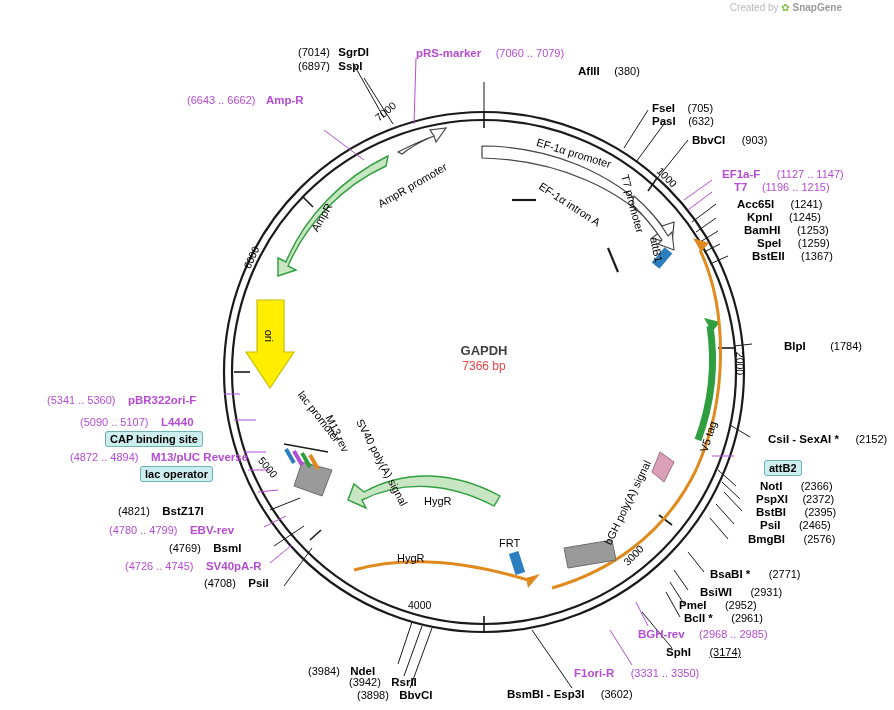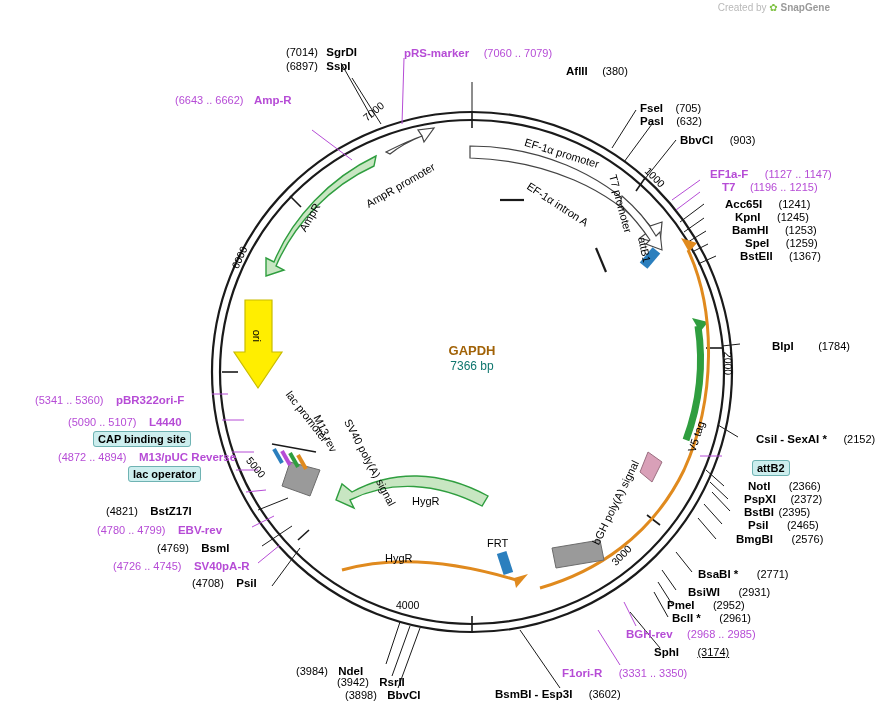--- a/index.html
+++ b/index.html
@@ -2,31 +2,31 @@
 <html><head>
 <meta charset="utf-8">
 <style>
   html,body{margin:0;padding:0;}
   body{
     width:894px;height:710px;background:#ffffff;
     font-family:"Liberation Sans", sans-serif;
     position:relative;overflow:hidden;
     -webkit-font-smoothing:antialiased;
   }
-  #stage{position:absolute;left:0;top:0;width:838px;height:710px;}
+  #stage{position:absolute;left:12px;top:0;width:838px;height:710px;}
   svg#map{position:absolute;left:0;top:0;width:894px;height:710px;}
   .lbl{position:absolute;white-space:nowrap;line-height:1.05;}
   .enz{font-size:11.5px;font-weight:bold;color:#000;}
   .pos{font-size:11px;color:#000;}
   .pur{font-size:11px;color:#b64cd6;}
   .purb{font-size:11.5px;font-weight:bold;color:#b64cd6;}
   .tickno{font-size:10.5px;color:#000;}
   .ftname{font-size:11px;color:#000;}
-  .center-name{font-size:13px;font-weight:bold;color:#a16207;text-align:center;}
-  .center-bp{font-size:12px;color:#0f766e;text-align:center;}
+  .center-name{font-size:13px;font-weight:bold;color:#404040;text-align:center;}
+  .center-bp{font-size:12px;color:#ef4444;text-align:center;}
   .boxed{
     font-size:11px;font-weight:bold;color:#000;
     background:#cdeeee;border:1px solid #6fb3b3;border-radius:3px;
     padding:1px 4px;
   }
   .wm{position:absolute;right:8px;top:2px;font-size:10px;color:#b9b9b9;}
   .wm b{color:#9a9a9a;font-weight:bold;}
   .wm .leaf{color:#7ec242;}
 </style>
 </head>
@@ -273,21 +273,21 @@
   <div class="lbl" style="left:748px;top:477px;">
     <span class="enz">NotI</span>
     <span class="pos" style="margin-left:14px;">(2366)</span>
   </div>
   <div class="lbl" style="left:744px;top:490px;">
     <span class="enz">PspXI</span>
     <span class="pos" style="margin-left:10px;">(2372)</span>
   </div>
   <div class="lbl" style="left:744px;top:503px;">
     <span class="enz">BstBI</span>
-    <span class="pos" style="text-align:center;">(2395)</span>
+    <span class="pos" style="margin-left:14px;text-align:center;">(2395)</span>
   </div>
   <div class="lbl" style="left:748px;top:516px;">
     <span class="enz">PsiI</span>
     <span class="pos" style="margin-left:14px;">(2465)</span>
   </div>
   <div class="lbl" style="left:736px;top:530px;">
     <span class="enz">BmgBI</span>
     <span class="pos" style="margin-left:14px;">(2576)</span>
   </div>
   <div class="lbl" style="left:698px;top:565px;">

